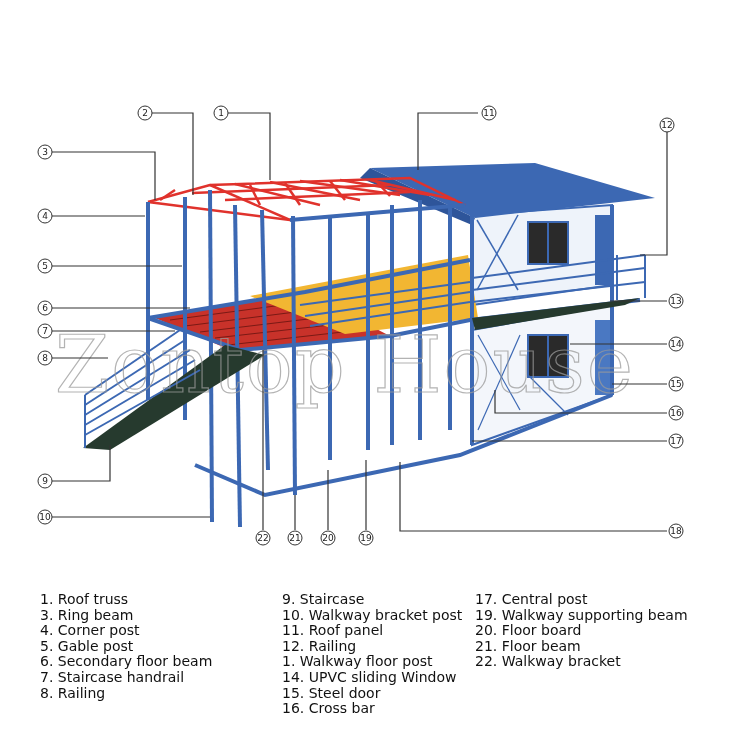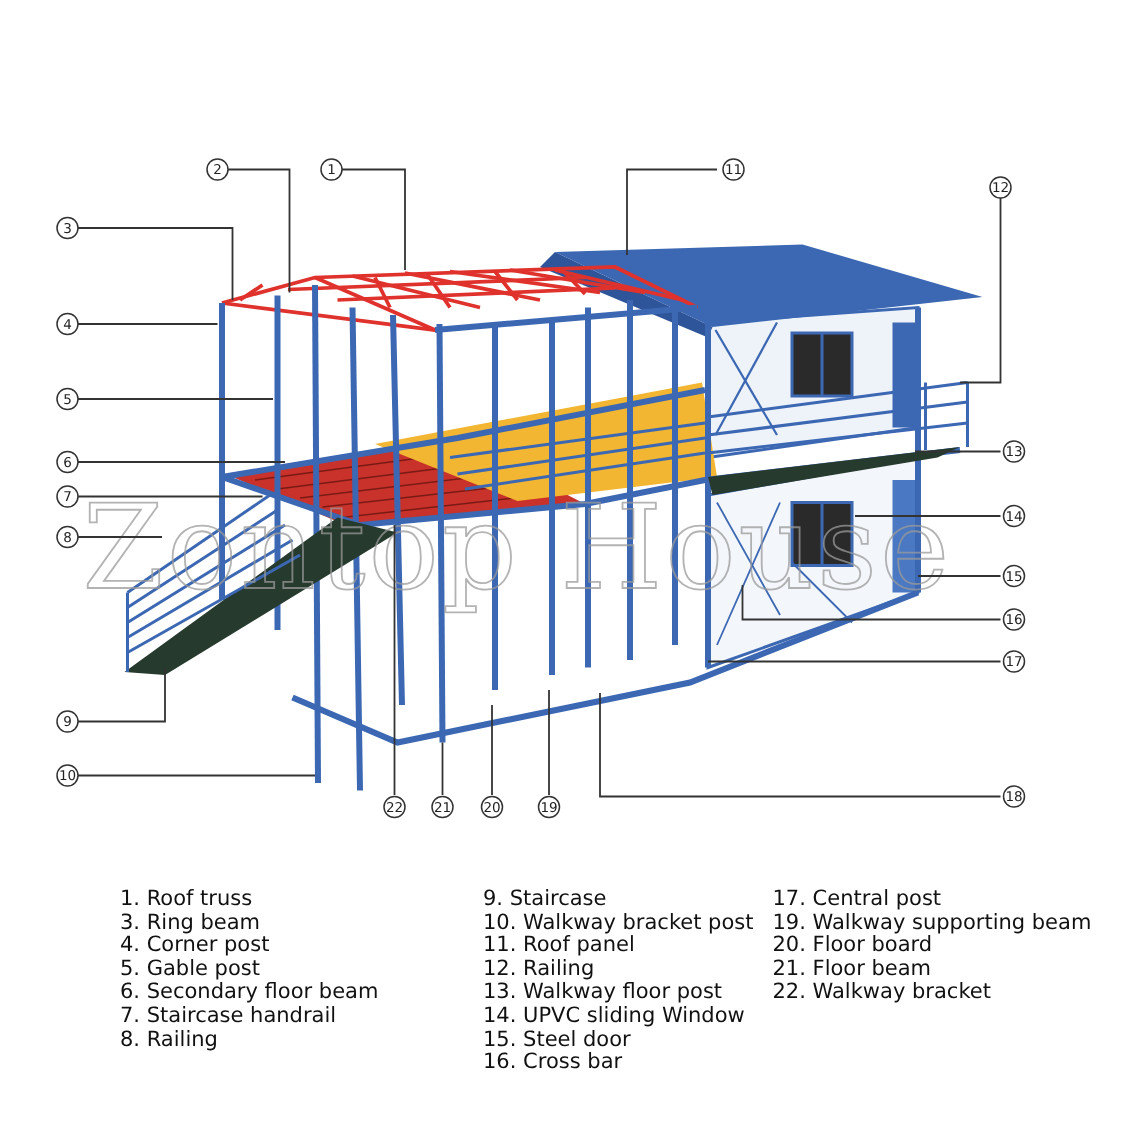--- a/index.html
+++ b/index.html
@@ -1,20 +1,20 @@
 <!DOCTYPE html>
 <html><head>
 <meta charset="utf-8">
 <style>
   html, body { margin: 0; padding: 0; background: #ffffff; }
   body { width: 750px; height: 750px; position: relative; overflow: hidden; font-family: "DejaVu Sans", "Liberation Sans", sans-serif; }
   #diagram { position: absolute; left: 0; top: 0; width: 750px; height: 580px; }
   .callout-text { font-family: "DejaVu Sans", sans-serif; font-size: 9px; fill: #222; }
   .watermark { font-family: "DejaVu Serif", serif; font-size: 78px; fill: none; stroke: #9a9a9a; stroke-width: 1.2; opacity: 0.75; letter-spacing: 2px; }
-  .legend { position: absolute; top: 592px; font-size: 14px; line-height: 15.6px; color: #111; margin-left: 40px; }
+  .legend { position: absolute; top: 592px; font-size: 14px; line-height: 15.6px; color: #111; }
   .legend div { white-space: nowrap; }
   .col1 { left: 40px; }
   .col2 { left: 282px; }
   .col3 { left: 475px; }
 </style>
 </head>
 <body>
 
 <svg id="diagram" viewBox="0 0 750 580" xmlns="http://www.w3.org/2000/svg">
 
@@ -241,21 +241,21 @@
   <div>6. Secondary floor beam</div>
   <div>7. Staircase handrail</div>
   <div>8. Railing</div>
 </div>
 
 <div class="legend col2">
   <div>9. Staircase</div>
   <div>10. Walkway bracket post</div>
   <div>11. Roof panel</div>
   <div>12. Railing</div>
-  <div>13. Walkway floor post</div>
+  <div>1. Walkway floor post</div>
   <div>14. UPVC sliding Window</div>
   <div>15. Steel door</div>
   <div>16. Cross bar</div>
 </div>
 
 <div class="legend col3">
   <div>17. Central post</div>
   <div>19. Walkway supporting beam</div>
   <div>20. Floor board</div>
   <div>21. Floor beam</div>

